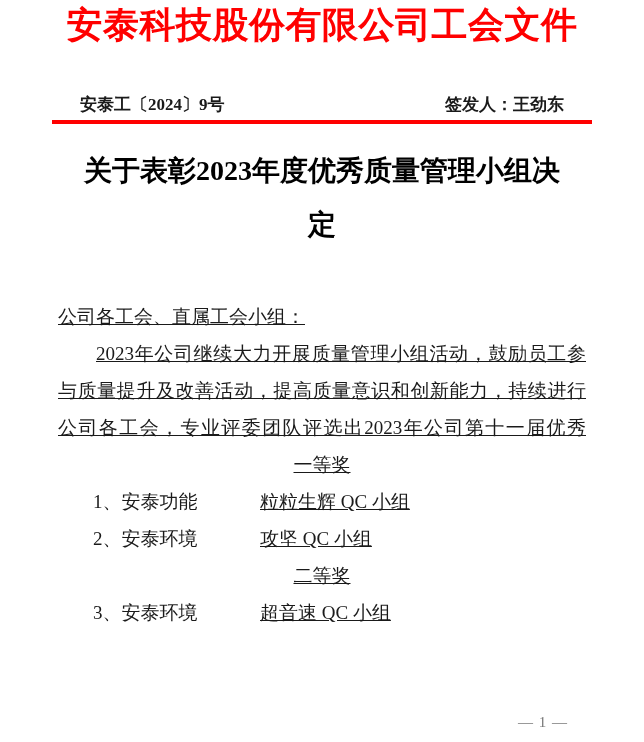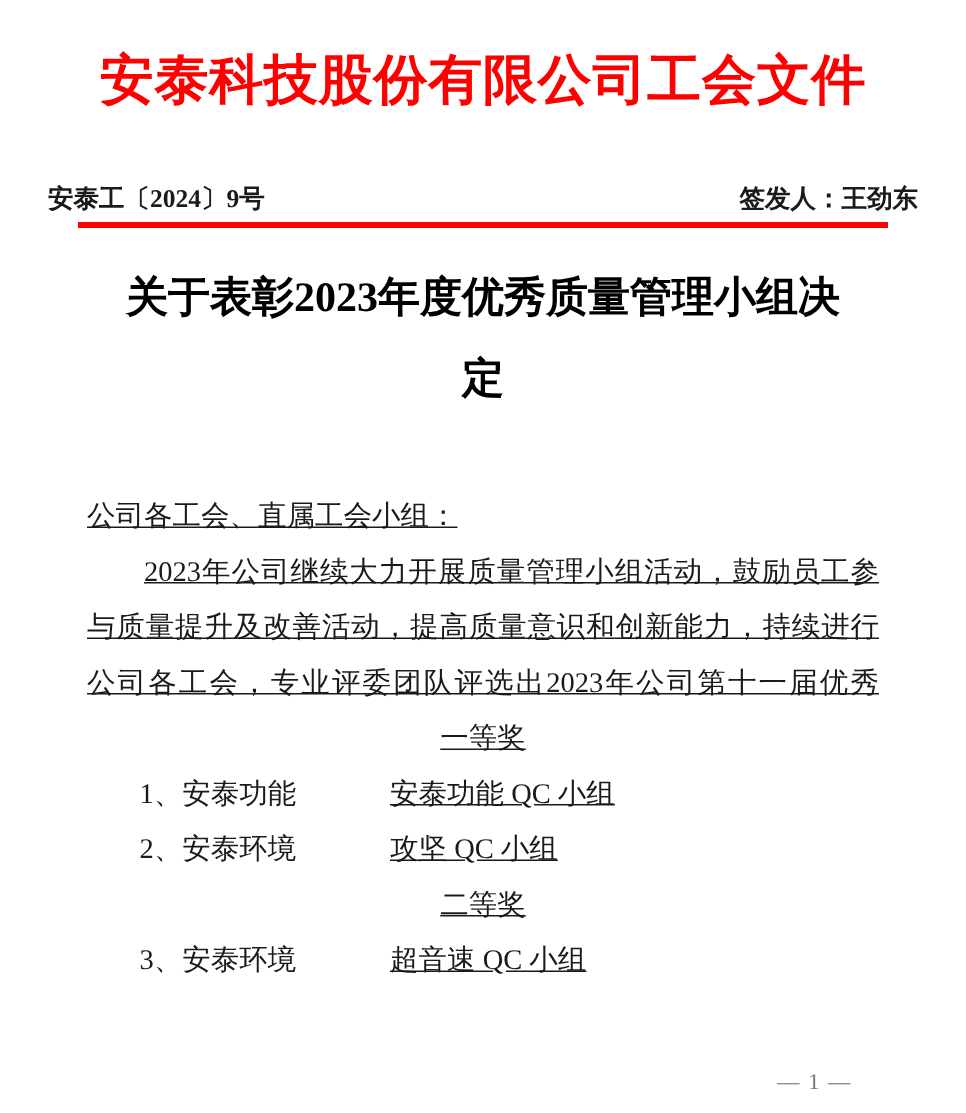--- a/index.html
+++ b/index.html
@@ -6,34 +6,34 @@
   .page {
     position: relative;
     width: 644px;
     height: 742px;
     background: #ffffff;
     overflow: hidden;
     font-family: "Liberation Serif", "DejaVu Serif", serif;
     color: #111111;
   }
   .org-title {
-    padding-top: 32px;
+    padding-top: 4px;
     text-align: center;
     color: #ff0000;
     font-weight: bold;
     font-size: 36px;
     line-height: 1.2;
     letter-spacing: 0.5px;
     white-space: nowrap;
   }
   .doc-info {
     display: flex;
     justify-content: space-between;
     margin-top: 48px;
-    padding: 0 32px;
+    padding: 0 80px;
     font-size: 17px;
     font-weight: bold;
     line-height: 20px;
     color: #1a1a1a;
   }
   .red-line {
     height: 4px;
     background: #ff0000;
     margin: 5px 52px 0 52px;
   }
@@ -89,21 +89,21 @@
   <div class="doc-body">
     <div class="line">公司各工会、直属工会小组：</div>
 
     <div class="line j indent">2023年公司继续大力开展质量管理小组活动，鼓励员工参</div>
     <div class="line j">与质量提升及改善活动，提高质量意识和创新能力，持续进行</div>
     <div class="line j">公司各工会，专业评委团队评选出2023年公司第十一届优秀</div>
 
     <div class="line tier">一等奖</div>
 
     <div class="line item">
-      <span class="item-label">1、安泰功能</span><span>安泰功能 QC 小组</span>
+      <span class="item-label">1、安泰功能</span><span>粒粒生辉 QC 小组</span>
     </div>
 
     <div class="line item">
       <span class="item-label">2、安泰环境</span><span>攻坚 QC 小组</span>
     </div>
 
     <div class="line tier">二等奖</div>
 
     <div class="line item">
       <span class="item-label">3、安泰环境</span><span>超音速 QC 小组</span>

